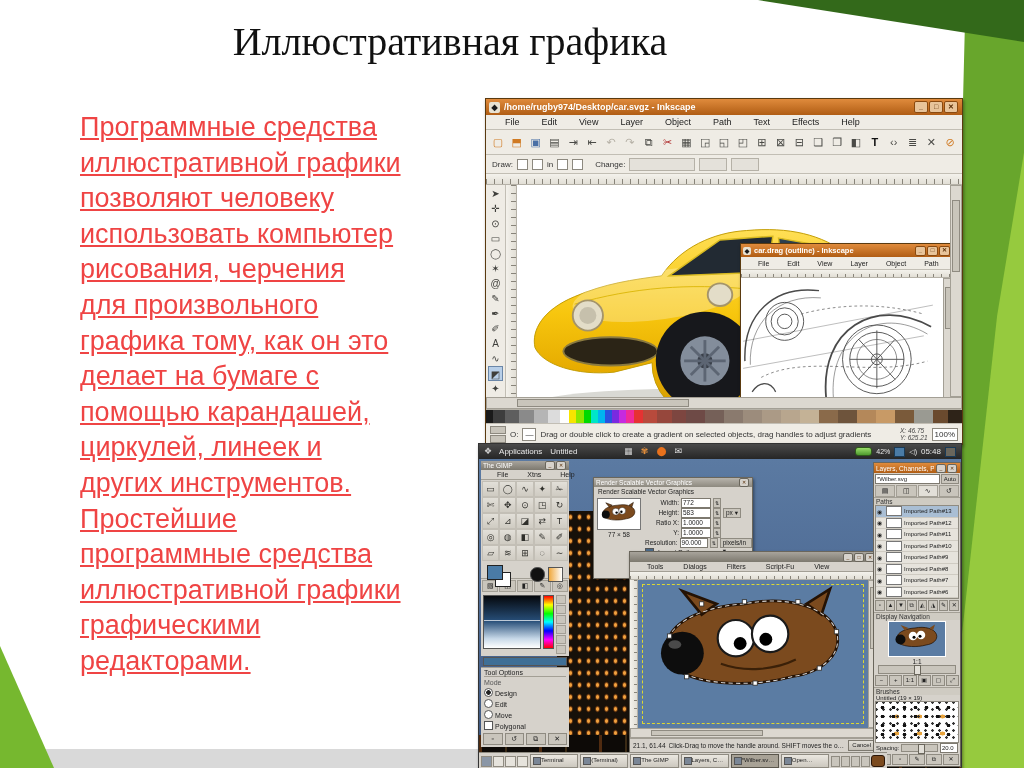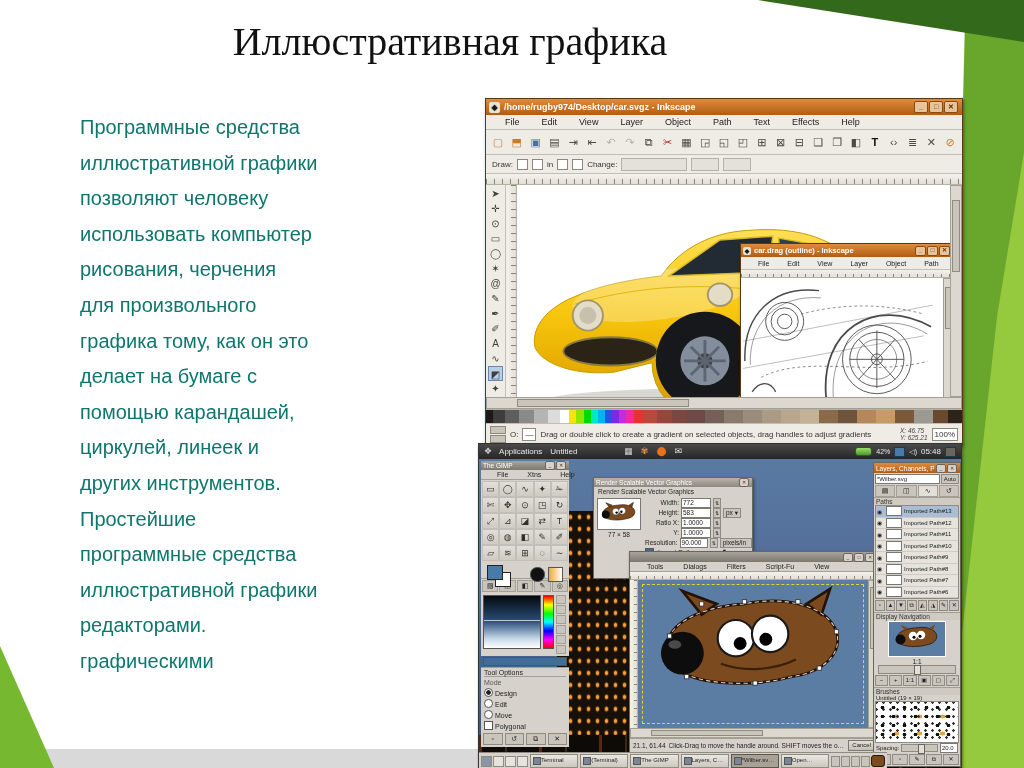--- a/index.html
+++ b/index.html
@@ -15,21 +15,21 @@
           clip-path:polygon(0 0,100% 0,100% 100%);}
   #g-light{left:928px;top:140px;width:96px;height:628px;background:#96ca3e;
           clip-path:polygon(100% 2%,100% 100%,20% 100%,72% 28%);}
   #g-bl{left:0;top:646px;width:54px;height:122px;background:#76b82f;
         clip-path:polygon(0 0,100% 100%,0 100%);}
   #gray-strip{left:0;top:749px;width:478px;height:19px;background:#d9d9d9;z-index:0;}
 
   
   #title{left:60px;top:18px;width:780px;text-align:center;z-index:3;
          font-family:"Liberation Serif",serif;font-size:40px;color:#111;font-weight:400;}
-  #bodytext{left:80px;top:110px;width:400px;z-index:3;font-size:20px;line-height:35.6px;color:#0f766e;}
+  #bodytext{left:80px;top:110px;width:400px;z-index:3;font-size:27px;line-height:35.6px;color:#ef4444;text-decoration:underline;}
 
   
   .titlebar{display:flex;align-items:center;background:linear-gradient(#e08b3c,#b05d14);
             color:#fff;font-weight:bold;overflow:hidden;}
   .wbtns{margin-left:auto;display:flex;gap:1px;padding-right:1px;}
   .wb{width:12px;height:10px;background:#e8c49a;border:1px solid #8a4a10;color:#5a2f08;
       font-size:7px;line-height:9px;text-align:center;border-radius:2px;}
   .sb{background:#dcd8d0;border:1px solid #a39f95;}
   .sb i{display:block;background:#c9c5bb;border:1px solid #8f8b81;}
 
@@ -259,22 +259,22 @@
       <div>рисования, черчения</div>
       <div>для произвольного</div>
       <div>графика тому, как он это</div>
       <div>делает на бумаге с</div>
       <div>помощью карандашей,</div>
       <div>циркулей, линеек и</div>
       <div>других инструментов.</div>
       <div>Простейшие</div>
       <div>программные средства</div>
       <div>иллюстративной графики</div>
+      <div>графическими</div>
       <div>редакторами.</div>
-      <div>графическими</div>
     </div>
 
   <div class="abs" id="inkscape">
     <div class="titlebar" id="ink-titlebar">
       <span class="ink-logo">◆</span>
       <span style="font-size:9px;">/home/rugby974/Desktop/car.svgz - Inkscape</span>
       <span class="wbtns">
         <span class="wb">_</span>
         <span class="wb">□</span>
         <span class="wb">✕</span>
@@ -318,21 +318,21 @@
         <span class="ti">✕</span>
         <span class="ti">⊘</span>
       </div>
     <div id="ink-ctrl">
       <span>Draw:</span>
       <span class="cb"></span>
       <span class="cb"></span>
       <span>in</span>
       <span class="cb"></span>
       <span class="cb"></span>
-      <span style="margin-left:0;">Change:</span>
+      <span style="margin-left:8px;">Change:</span>
       <span class="dis-sel"></span>
       <span class="dis-btn"></span>
       <span class="dis-btn"></span>
     </div>
     <div class="ruler-h"></div>
     <div id="ink-main">
       <div id="ink-toolcol">
           <span class="vtool">➤</span>
           <span class="vtool">✛</span>
           <span class="vtool">⊙</span>

